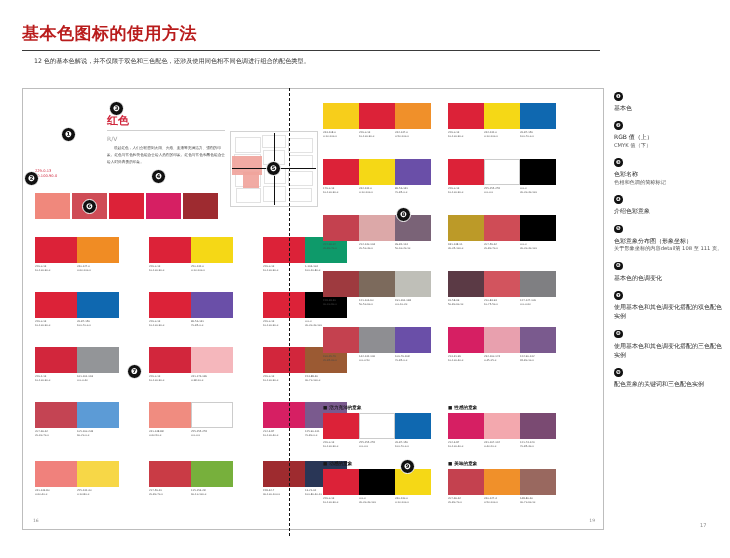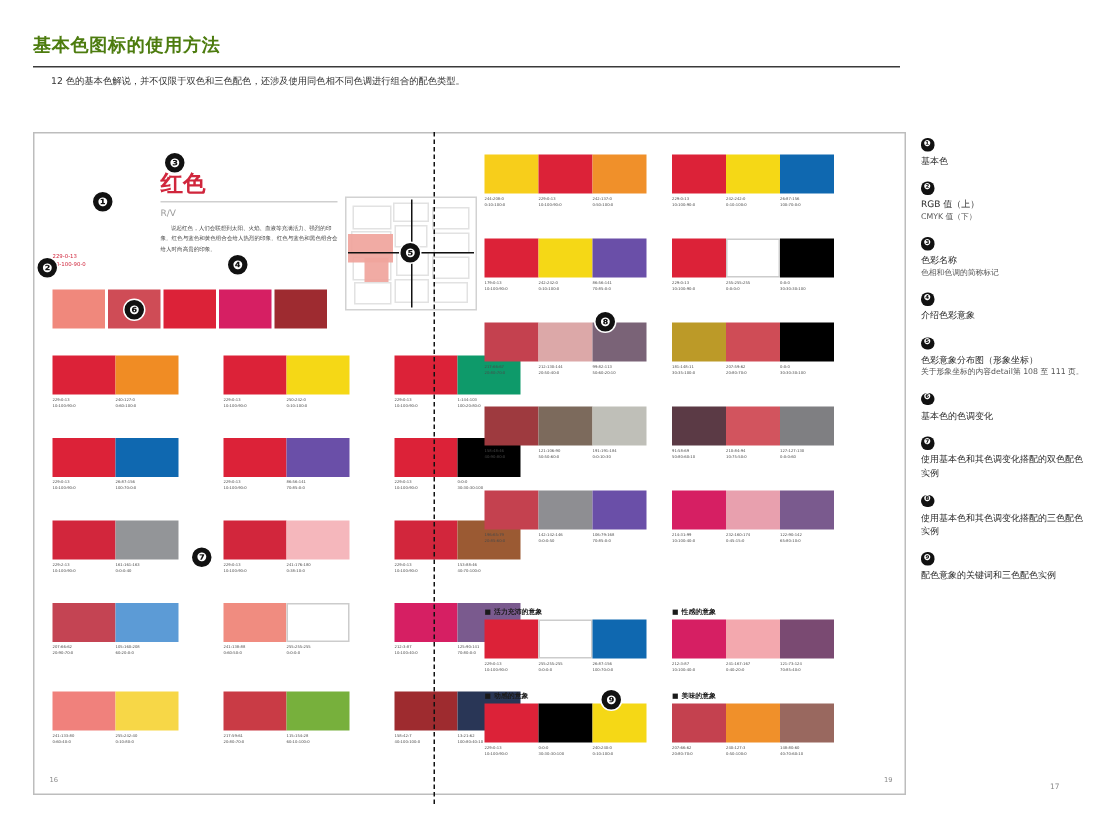--- a/index.html
+++ b/index.html
@@ -5,41 +5,41 @@
   html,body{margin:0;padding:0;}
   body{
     width:730px;height:558px;background:#ffffff;
     font-family:"DejaVu Sans","Liberation Sans",sans-serif;
     color:#231f20;overflow:hidden;position:relative;
   }
   .page{position:absolute;inset:0;}
 
   
   .header{position:absolute;left:22px;top:22px;width:580px;}
-  .title{font-size:12px;font-weight:bold;letter-spacing:.5px;color:#4d7c0f;margin:0 0 5px 0;}
+  .title{font-size:17px;font-weight:bold;letter-spacing:.5px;color:#b91c1c;margin:0 0 5px 0;}
   .title-rule{border-bottom:1.3px solid #3a3a3a;width:578px;}
   .intro{font-size:6.2px;line-height:1.75;color:#333;margin-top:5px;width:570px;text-indent:12px;}
 
   
   .spread{position:absolute;left:22px;top:88px;width:580px;height:440px;border:1px solid #bdbdbd;background:#fff;}
   .gutter{position:absolute;left:289px;top:88px;height:448px;border-left:1.6px dashed #111;}
 
   
   .bullet{
     position:absolute;width:13px;height:13px;border-radius:50%;
     background:#111;color:#fff;font-size:8px;font-weight:bold;
     display:flex;align-items:center;justify-content:center;
     border:1.4px solid #fff;z-index:40;line-height:1;
   }
 
   
   .hero-swatch{position:absolute;left:12px;top:10px;width:62px;height:68px;}
   .hero-vals{position:absolute;left:12px;top:80px;font-size:3.6px;line-height:1.5;color:#d0263c;}
   .hero-right{position:absolute;left:84px;top:10px;width:118px;}
-  .hero-name{font-size:15px;color:#d0263c;font-weight:bold;margin:14px 0 0 0;}
+  .hero-name{font-size:11px;color:#d0263c;font-weight:bold;margin:14px 0 0 0;}
   .hero-rule{border-bottom:.8px solid #cfcfcf;margin:2px 0 4px 0;}
   .hero-code{font-size:6px;color:#9a9a9a;margin:0 0 3px 0;}
   .hero-desc{font-size:3.7px;line-height:1.85;color:#444;text-indent:7px;}
 
   
   .tone-strip{position:absolute;left:12px;top:104px;display:flex;gap:2px;}
   .tone-strip div{width:35px;height:26px;}
 
   
   .coord{position:absolute;left:207px;top:42px;width:86px;height:74px;background:#fff;border:.6px solid #d2d2d2;overflow:hidden;}

